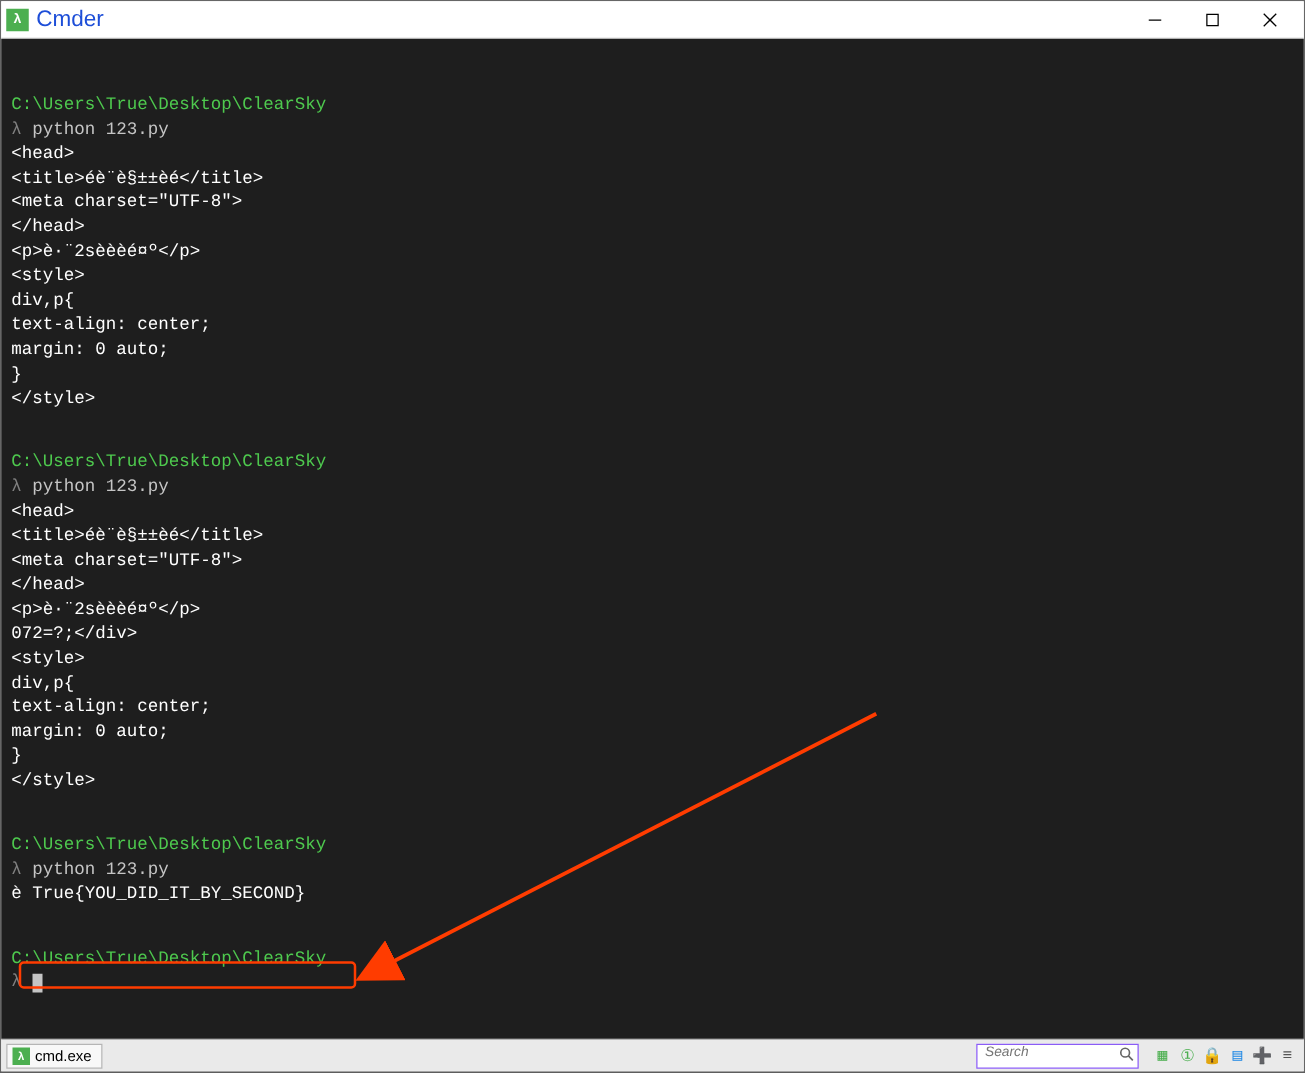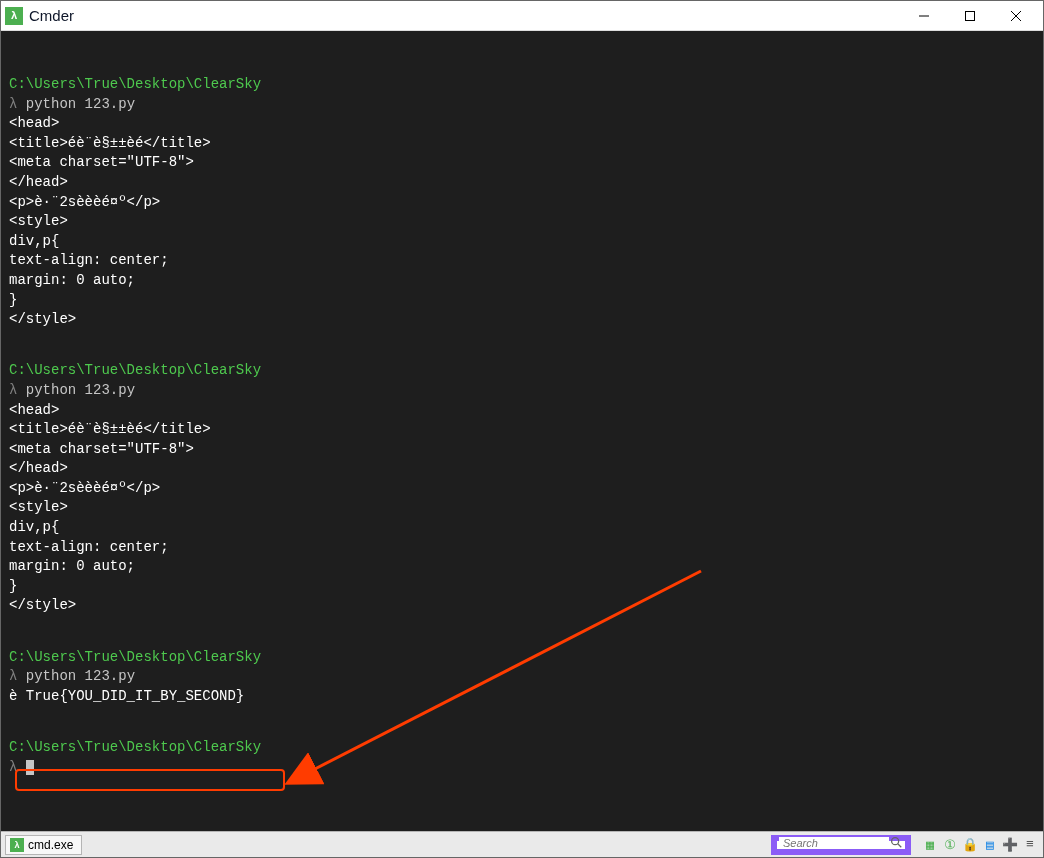--- a/index.html
+++ b/index.html
@@ -1,37 +1,37 @@
 <!DOCTYPE html>
 <html><head>
 <meta charset="utf-8">
 <style>
   * { box-sizing: border-box; margin: 0; padding: 0; }
   html, body { width: 1044px; height: 858px; font-family: Consolas, "Courier New", monospace; font-size: 14px; overflow: hidden; background: #2a2a2a; }
   .window { width: 1044px; height: 858px; background: #fff; display: flex; flex-direction: column; border: 1px solid #666; }
   .titlebar { height: 30px; background: #fff; display: flex; align-items: center; padding: 0 4px; border-bottom: 1px solid #ddd; }
   .title-icon { width: 18px; height: 18px; background: #4caf50; display: flex; align-items: center; justify-content: center; color: #fff; font-size: 11px; font-weight: bold; margin-right: 6px; }
-  .title-text { flex: 1; font-family: "Segoe UI", sans-serif; font-size: 15px; color: #0f172a; }
+  .title-text { flex: 1; font-family: "Segoe UI", sans-serif; font-size: 18px; color: #1d4ed8; }
   .win-controls { display: flex; }
   .win-btn { width: 46px; height: 28px; display: flex; align-items: center; justify-content: center; color: #000; font-family: sans-serif; }
   .win-btn svg { stroke: #000; }
   .terminal { flex: 1; background: #1e1e1e; color: #c5c5c5; padding: 14px 8px 8px 8px; overflow: hidden; line-height: 1.4; position: relative; }
   .terminal .line { white-space: pre; }
   .path { color: #4ec94e; margin-top: 12px; }
   .lambda { color: #808080; }
   .cmd { color: #c5c5c5; }
   .output { color: #ffffff; }
   .cursor { display: inline-block; width: 8px; height: 15px; background: #c5c5c5; vertical-align: text-bottom; }
   .highlight-box { border: 2px solid #ff3c00; border-radius: 4px; position: absolute; pointer-events: none; }
   .arrow-svg { position: absolute; pointer-events: none; }
   .statusbar { height: 26px; background: #eaeaea; border-top: 1px solid #b5b5b5; display: flex; align-items: center; padding: 2px 4px; gap: 4px; }
   .tab { display: flex; align-items: center; gap: 4px; background: #f8f8f8; border: 1px solid #b5b5b5; padding: 1px 8px 1px 4px; font-family: "Segoe UI", sans-serif; font-size: 12px; height: 20px; }
   .tab .tab-icon { width: 14px; height: 14px; background: #4caf50; color: #fff; display: flex; align-items: center; justify-content: center; font-size: 9px; font-weight: bold; }
   .spacer { flex: 1; }
-  .search-wrap { display: flex; align-items: flex-end; border: 6px solid #8b5cf6; background: #fff; height: 20px; padding: 0 2px; }
+  .search-wrap { display: flex; align-items: flex-start; border: 1px solid #8b5cf6; background: #fff; height: 20px; padding: 0 2px; }
   .search-input { border: none; outline: none; font-family: sans-serif; font-size: 11px; font-style: italic; color: #888; width: 110px; padding-left: 4px; }
   .mag { width: 14px; height: 14px; }
   .toolbar-icons { display: flex; gap: 2px; margin-left: 6px; }
   .tb-ico { width: 18px; height: 18px; display: flex; align-items: center; justify-content: center; font-size: 13px; }
   .blank-space { height: 18px; }
 </style>
 </head>
 <body>
 
 <div class="window">
@@ -78,20 +78,21 @@
     <div class="line output">&lt;/style&gt;</div>
     <div class="line">&nbsp;</div>
 
     <div class="line path">C:\Users\True\Desktop\ClearSky</div>
     <div class="line"><span class="lambda">λ</span> <span class="cmd">python 123.py</span></div>
     <div class="line output">&lt;head&gt;</div>
     <div class="line output">&lt;title&gt;éè¨è§±±èé&lt;/title&gt;</div>
     <div class="line output">&lt;meta charset="UTF-8"&gt;</div>
     <div class="line output">&lt;/head&gt;</div>
     <div class="line output">&lt;p&gt;è·¨2sèèèé¤º&lt;/p&gt;</div>
+    <div class="line output">072=?;&lt;/div&gt;</div>
     <div class="line output">&lt;style&gt;</div>
     <div class="line output">div,p{</div>
     <div class="line output">text-align: center;</div>
     <div class="line output">margin: 0 auto;</div>
     <div class="line output">}</div>
     <div class="line output">&lt;/style&gt;</div>
     <div class="line">&nbsp;</div>
 
     <div class="line path">C:\Users\True\Desktop\ClearSky</div>
     <div class="line"><span class="lambda">λ</span> <span class="cmd">python 123.py</span></div>

